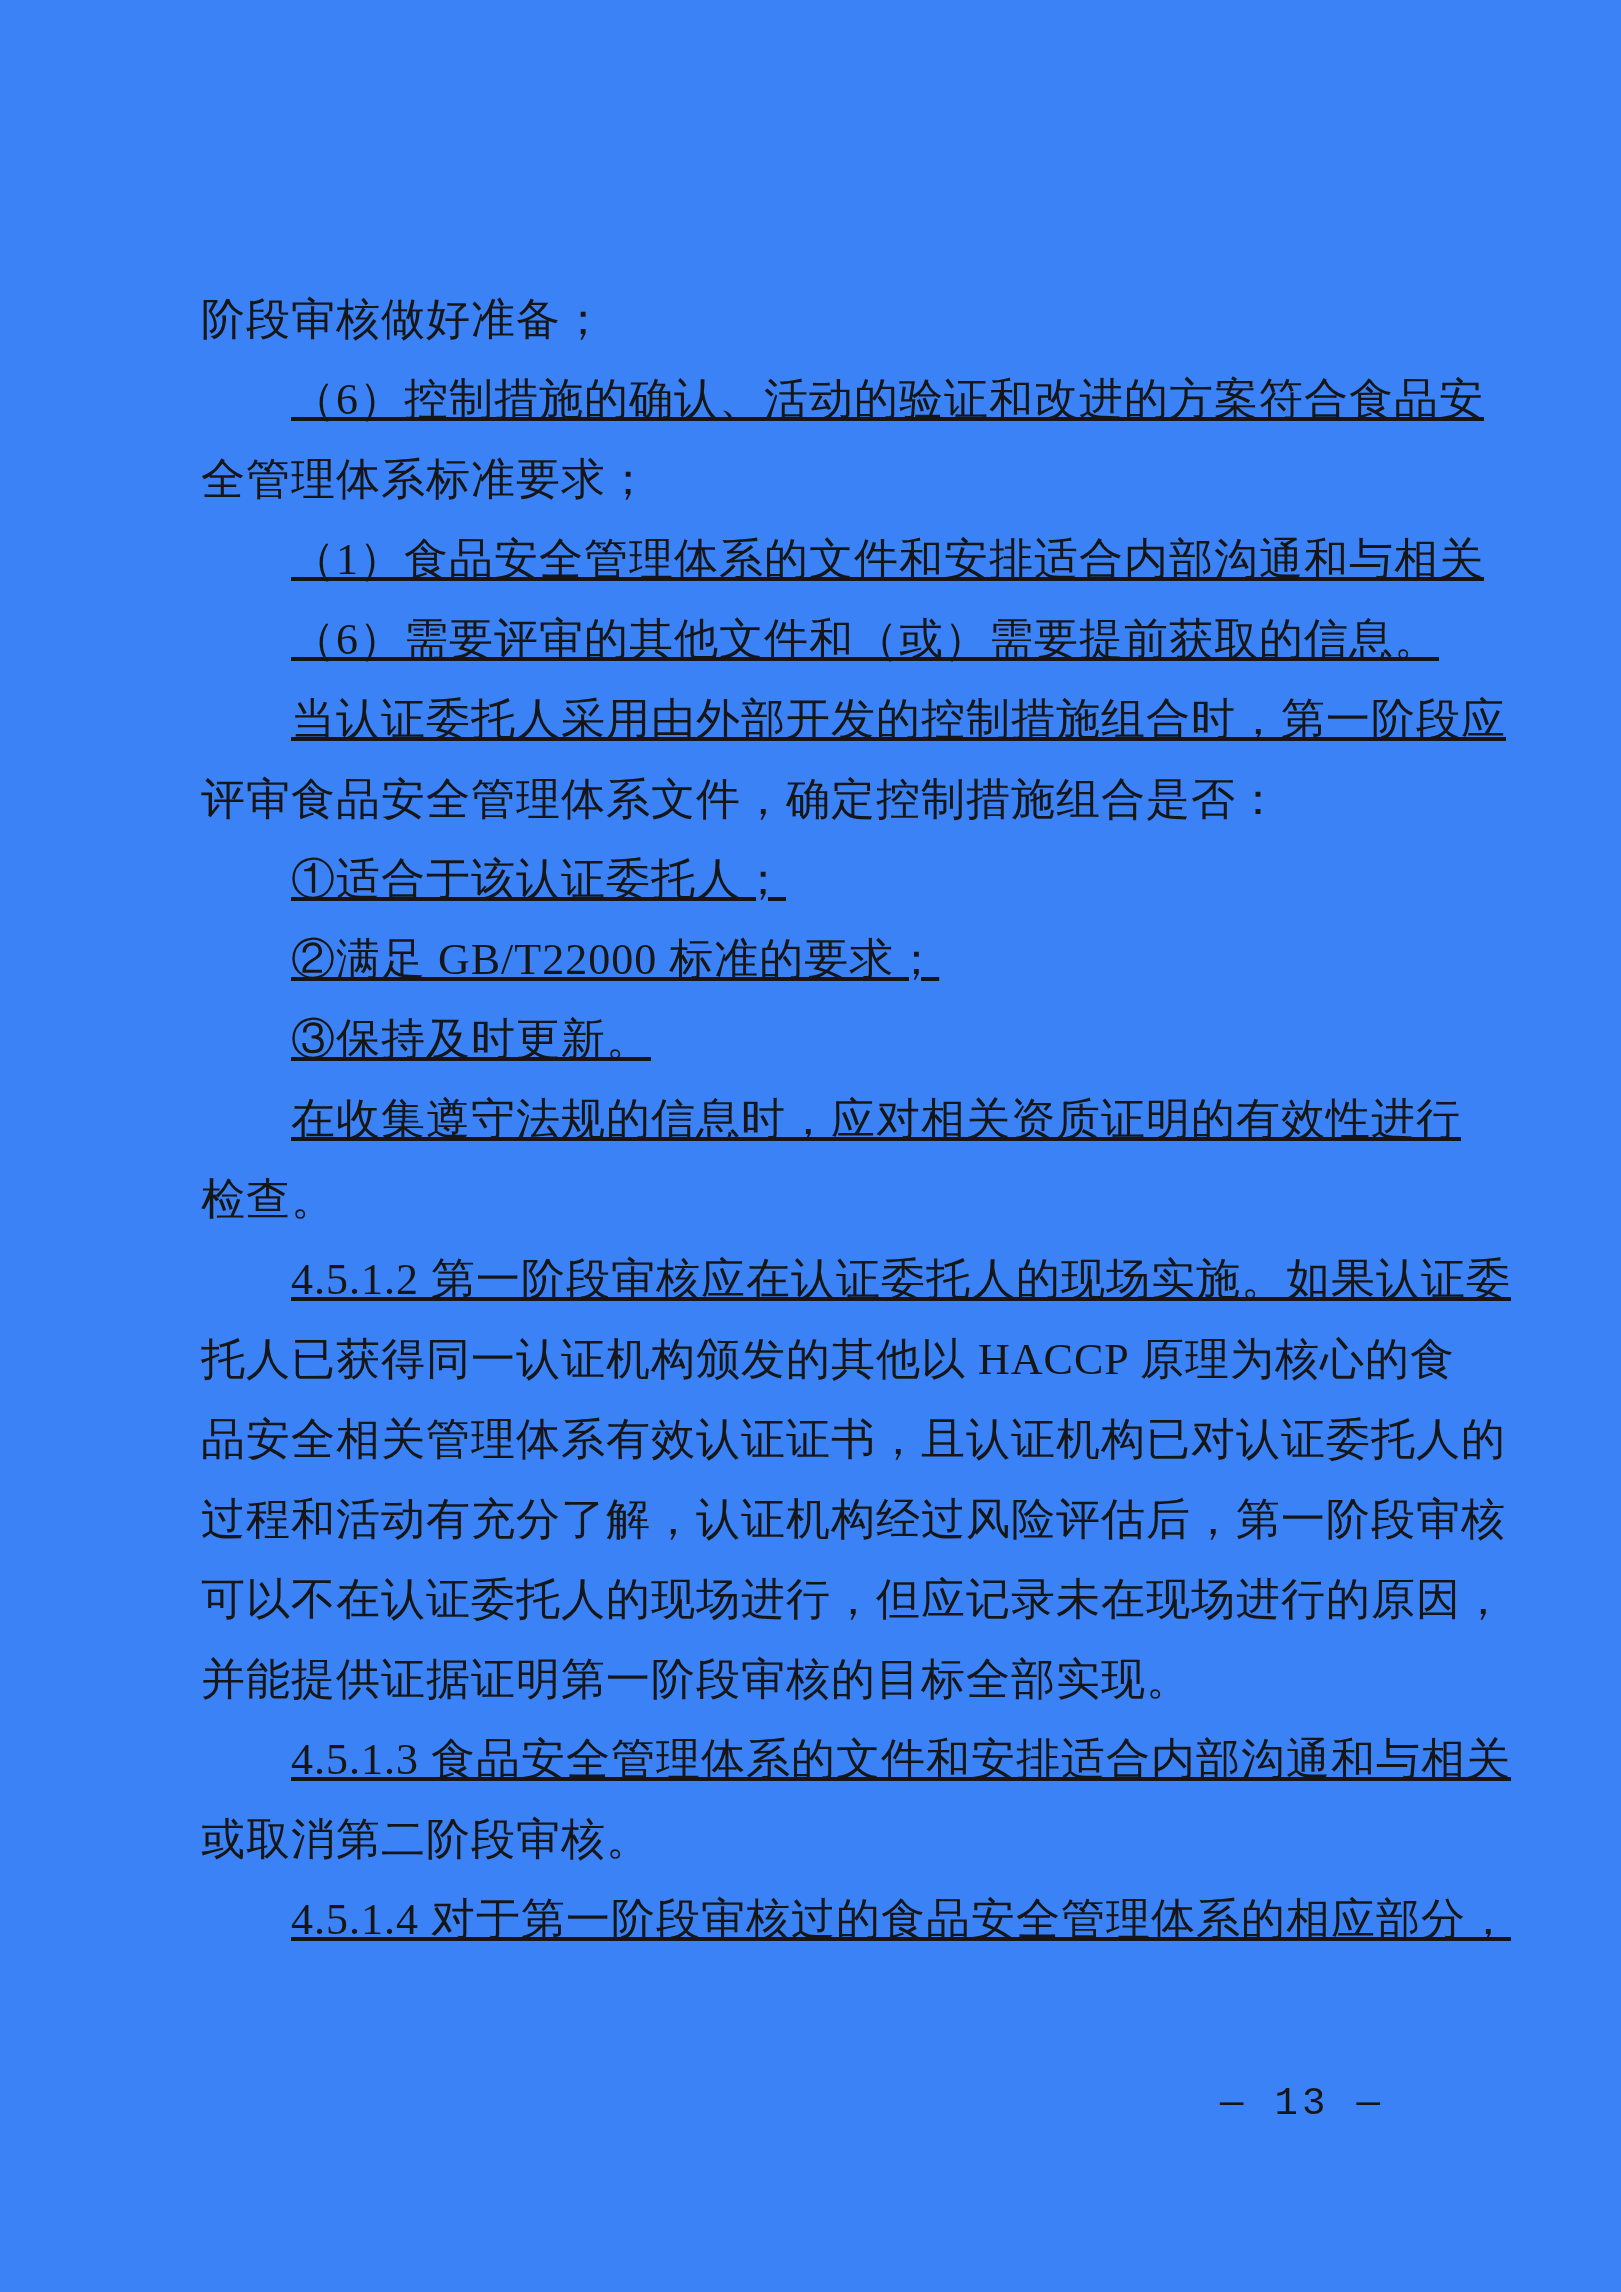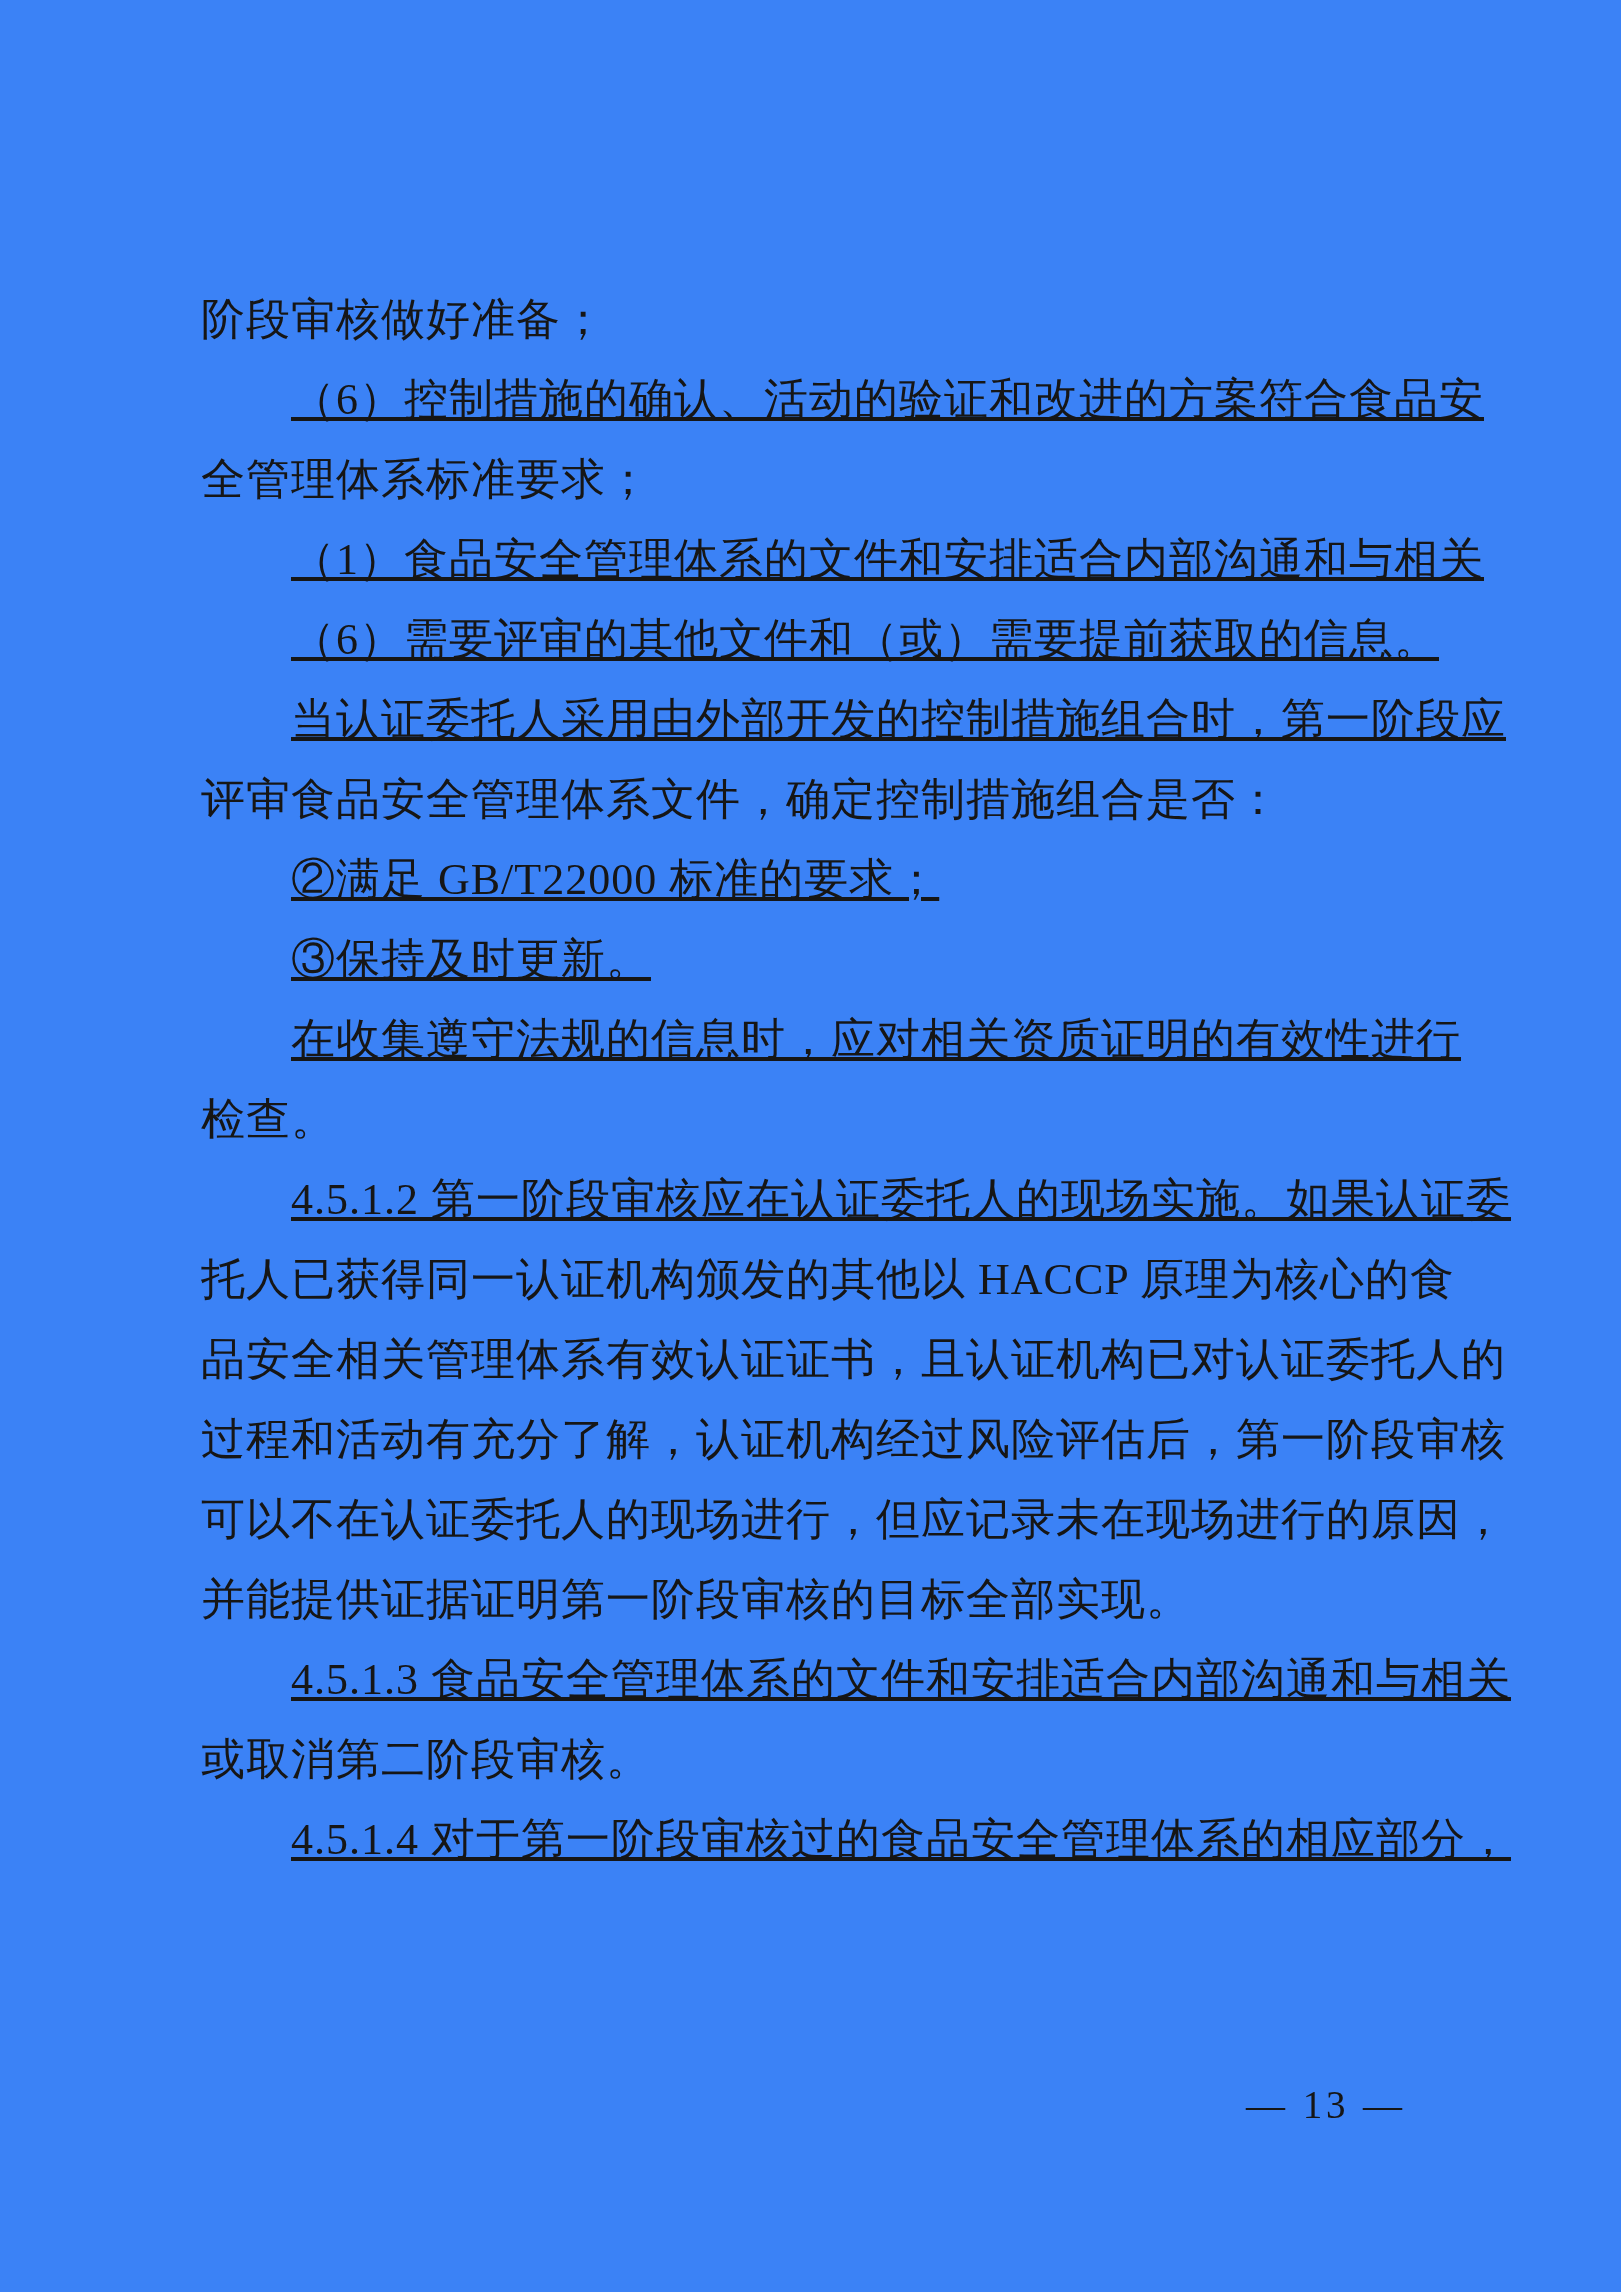--- a/index.html
+++ b/index.html
@@ -36,37 +36,38 @@
   }
   .page-number {
     position: absolute;
     left: 1220px;
     top: 2080px;
     width: 186px;
     height: 49px;
     line-height: 49px;
     font-size: 39px;
     letter-spacing: 3.9px;
-    text-align: right;
+    text-align: left;
     color: #161616;
-    font-family: Liberation Serif, serif;
+    font-family: Liberation Mono, monospace;
   }
 </style>
 </head>
 <body>
 
 <div class="page">
   <div class="textblock" id="textblock">
       <div class="line">阶段审核做好准备；</div>
       <div class="line indent">（6）控制措施的确认、活动的验证和改进的方案符合食品安</div>
       <div class="line">全管理体系标准要求；</div>
       <div class="line indent">（1）食品安全管理体系的文件和安排适合内部沟通和与相关</div>
       <div class="line indent">（6）需要评审的其他文件和（或）需要提前获取的信息。</div>
       <div class="line indent">当认证委托人采用由外部开发的控制措施组合时，第一阶段应</div>
       <div class="line">评审食品安全管理体系文件，确定控制措施组合是否：</div>
+      <div class="line indent">①适合于该认证委托人；</div>
       <div class="line indent">②满足 GB/T22000 标准的要求；</div>
       <div class="line indent">③保持及时更新。</div>
       <div class="line indent">在收集遵守法规的信息时，应对相关资质证明的有效性进行</div>
       <div class="line">检查。</div>
       <div class="line indent">4.5.1.2 第一阶段审核应在认证委托人的现场实施。如果认证委</div>
       <div class="line">托人已获得同一认证机构颁发的其他以 HACCP 原理为核心的食</div>
       <div class="line">品安全相关管理体系有效认证证书，且认证机构已对认证委托人的</div>
       <div class="line">过程和活动有充分了解，认证机构经过风险评估后，第一阶段审核</div>
       <div class="line">可以不在认证委托人的现场进行，但应记录未在现场进行的原因，</div>
       <div class="line">并能提供证据证明第一阶段审核的目标全部实现。</div>

